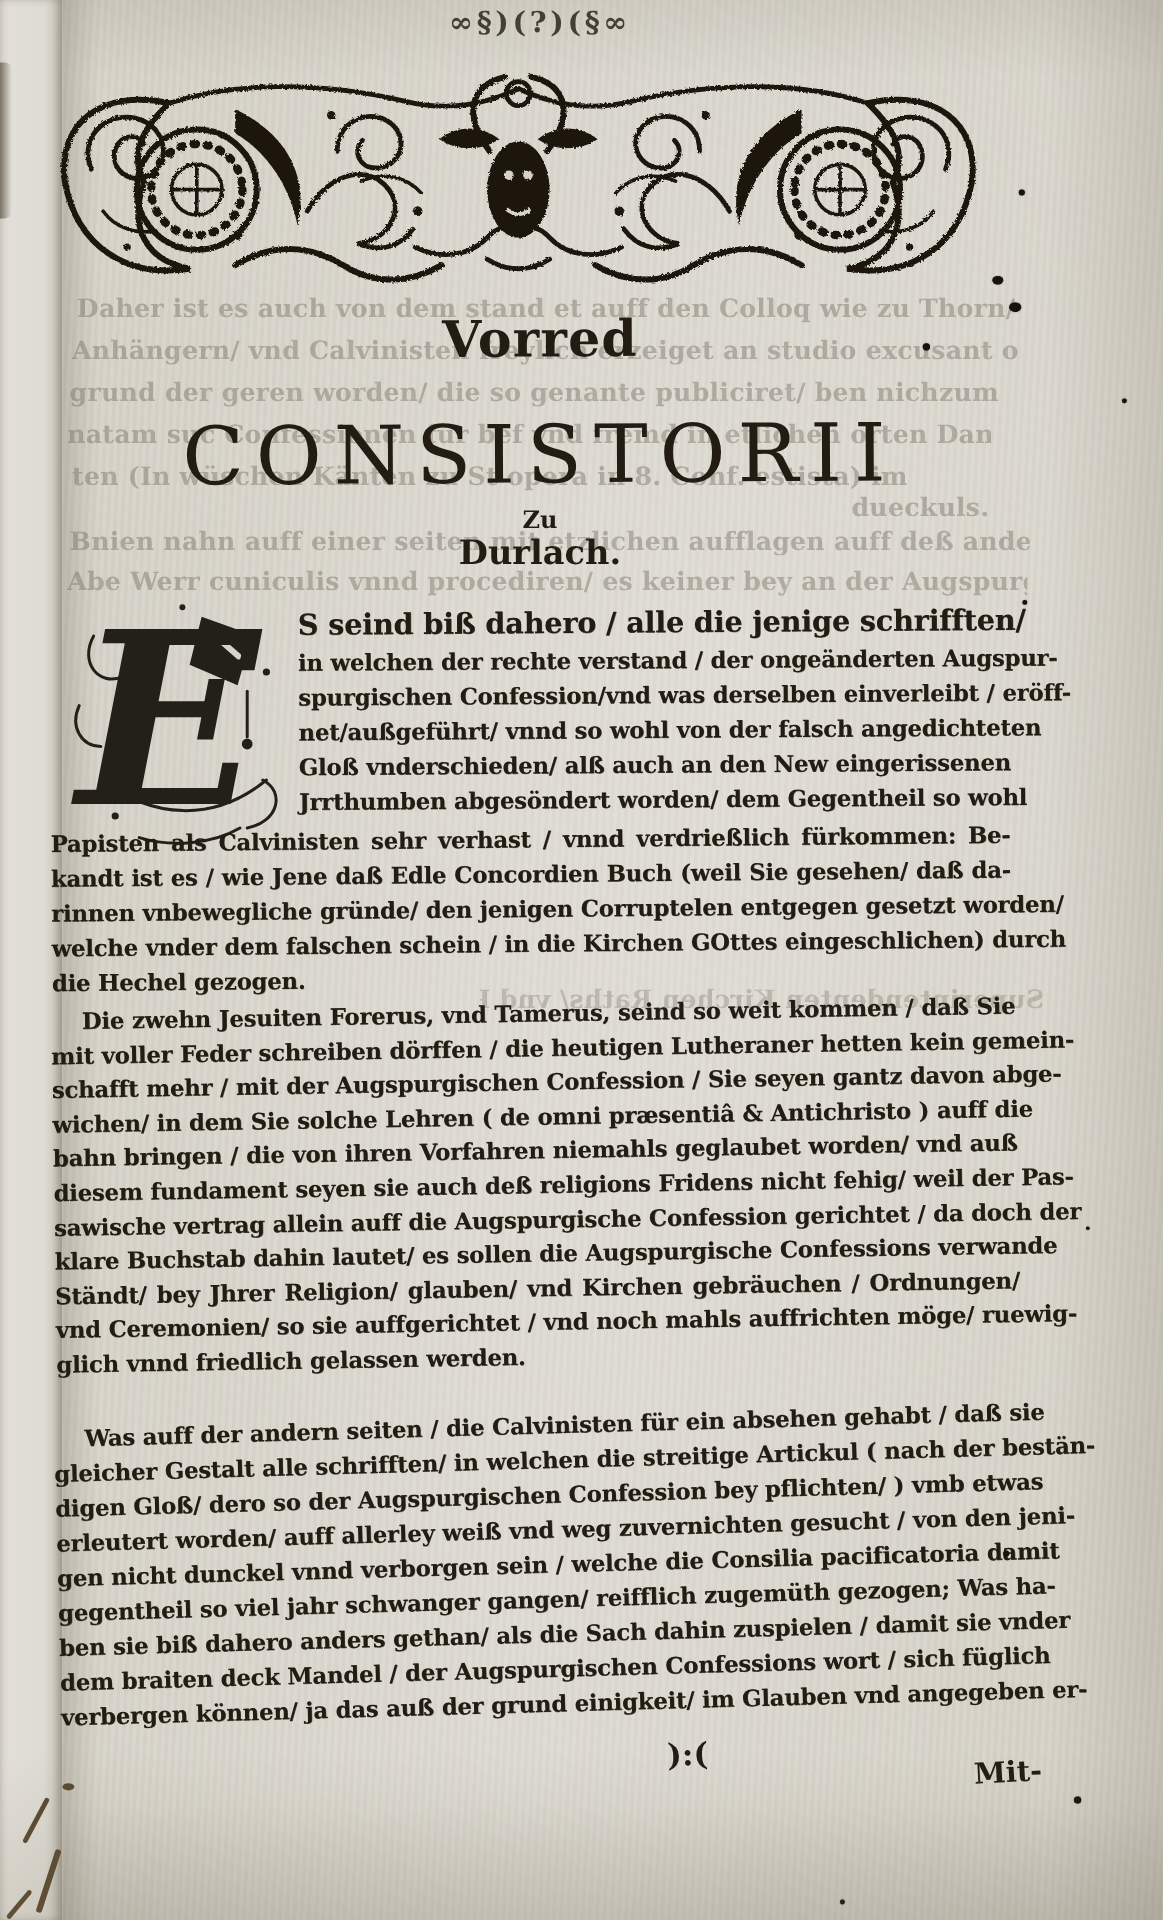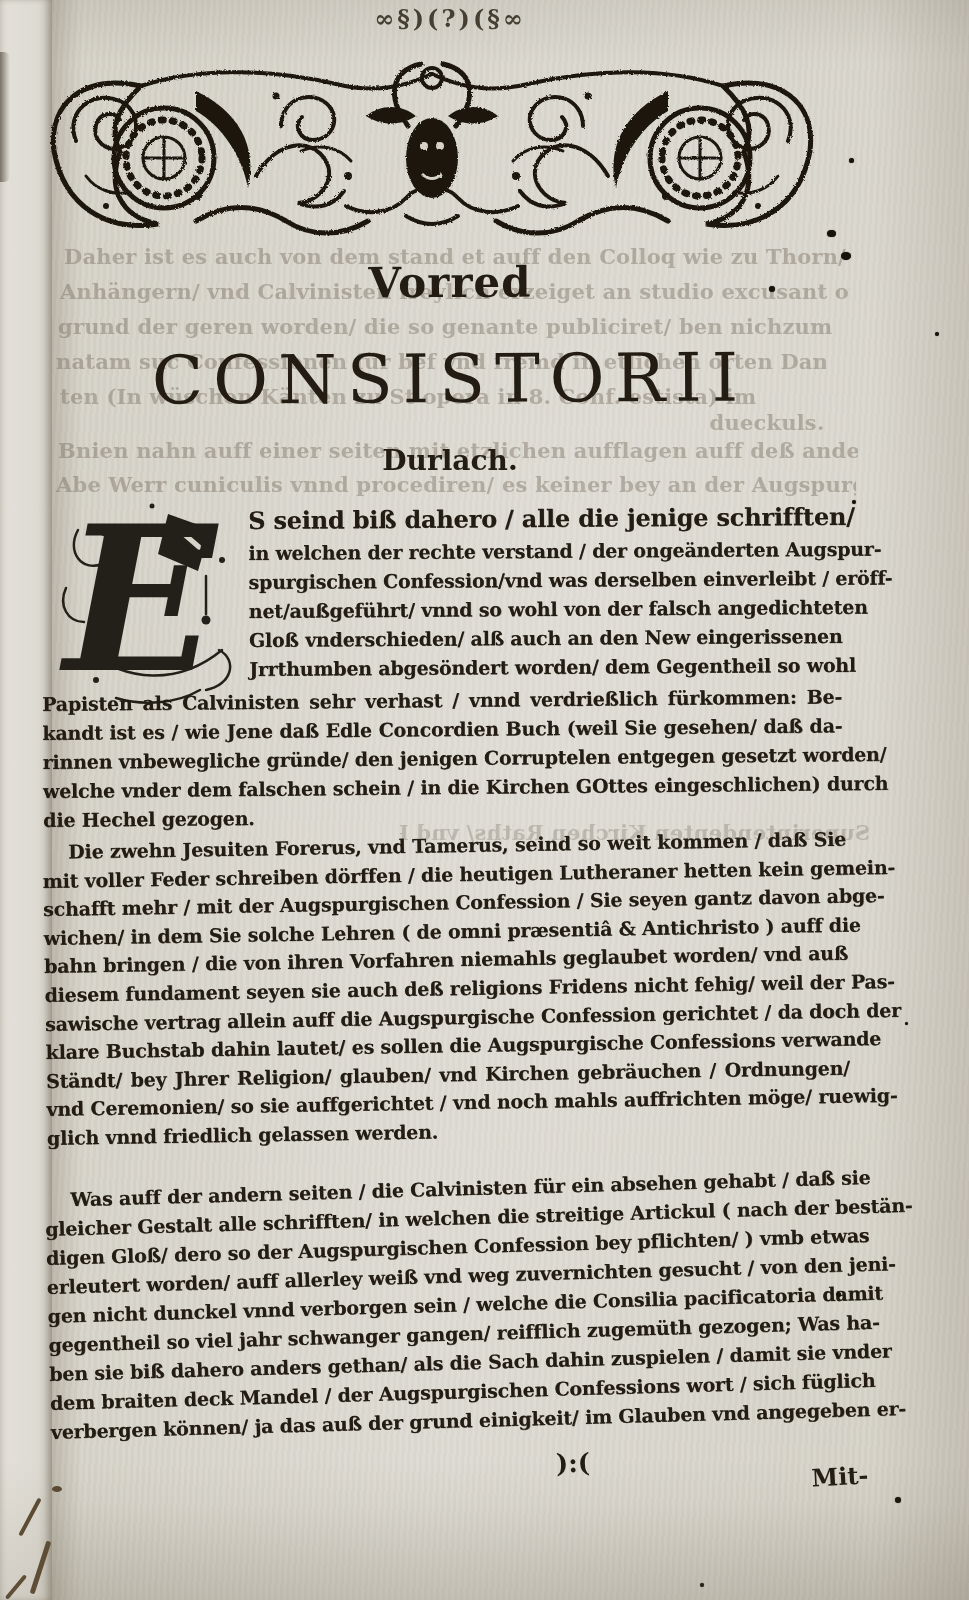--- a/index.html
+++ b/index.html
@@ -140,20 +140,21 @@
         <circle cx="394" cy="90" r="4" fill="#d6d3c9"></circle>
         <path d="M376,118 q10,9 20,0" stroke="#d6d3c9" fill="none" stroke-width="3"></path>
         <circle cx="386" cy="22" r="10" stroke="#1b1710" fill="none" stroke-width="4"></circle>
         <path d="M360,160 q26,16 52,0" stroke="#1b1710" fill="none" stroke-width="4" stroke-linecap="round"></path>
       </g>
     </g>
   </svg>
 
   <div class="t-vorred">Vorred</div>
   <div class="t-consistorii">CONSISTORII</div>
+  <div class="t-zu">Zu</div>
   <div class="t-durlach">Durlach.</div>
 
   <svg class="dropcap" viewBox="0 0 180 210">
     <g stroke="#23201a" fill="none" stroke-width="2.5" stroke-linecap="round">
       <path d="M22,32 c-12,22 4,42 24,34 c14,-6 14,-26 0,-30"></path>
       <path d="M10,90 c-8,18 2,34 18,34"></path>
       <path d="M150,192 c26,-5 32,-30 13,-40"></path>
       <path d="M30,152 C70,184 122,188 166,152"></path>
       <path d="M150,78 v38"></path>
       <circle cx="150" cy="122" r="4.5" fill="#23201a" stroke="none"></circle>

